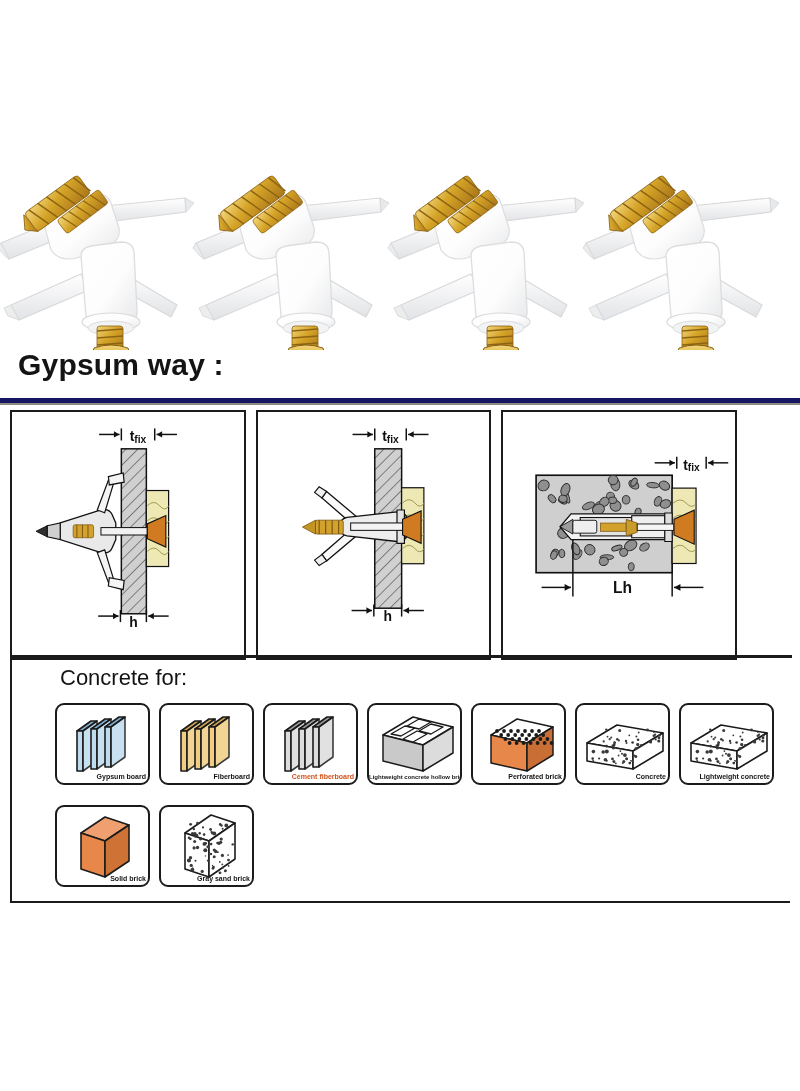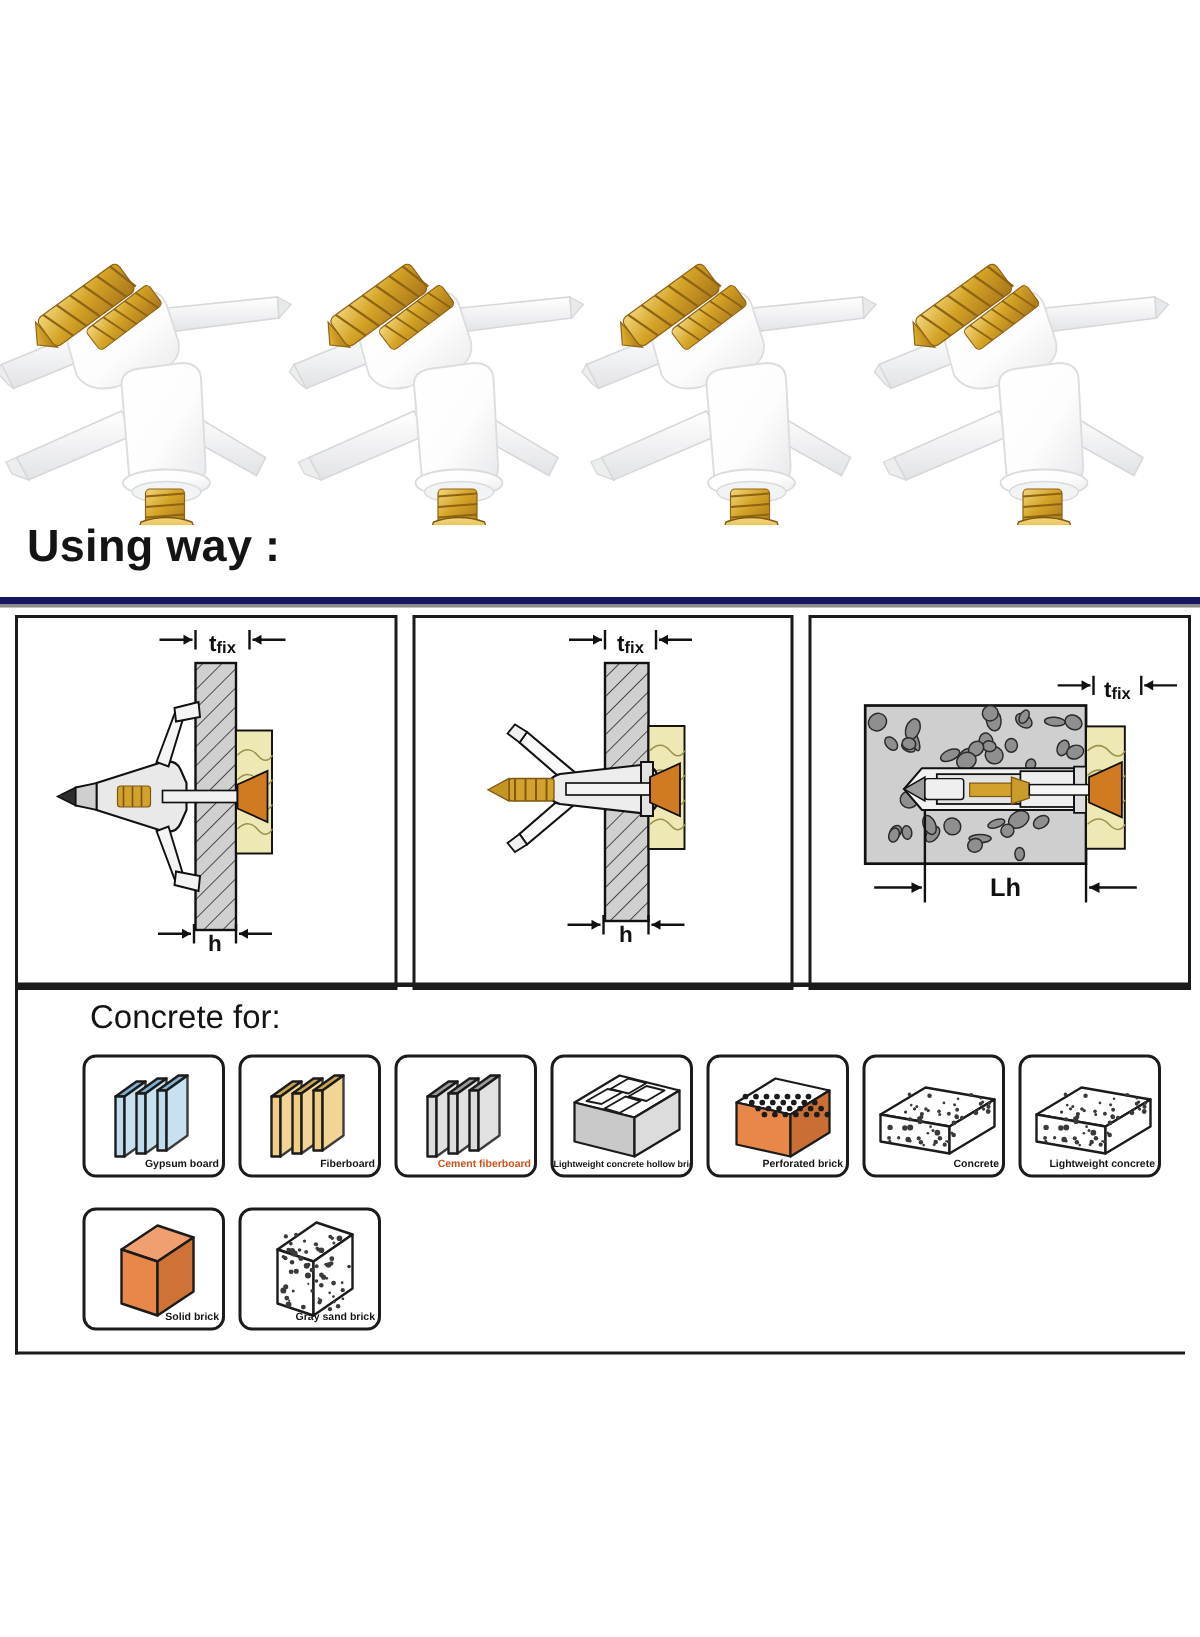--- a/index.html
+++ b/index.html
@@ -33,21 +33,21 @@
     width: 800px; height: 5px; background: #161663;
   }
   #navy-rule-shadow {
     position: absolute; left: 0; top: 403px;
     width: 800px; height: 2px; background: #8d8a82;
   }
 
   
   #diagram-row {
     position: absolute; left: 10px; top: 410px;
-    width: 784px; height: 250px;
+    width: 727px; height: 250px;
     display: flex; gap: 10px;
   }
   .diagram-panel {
     border: 2px solid #1b1b1b;
     background: #fff;
     flex: 1 1 0; position: relative; overflow: hidden;
   }
   .diagram-panel svg { display: block; width: 100%; height: 100%; }
 
   
@@ -416,21 +416,21 @@
             <path d="M102 278 L128 276"></path>
       <path d="M102 285 L128 283"></path>
     </g>
     <path d="M99 288 Q116 282 133 288 L141 312 Q116 320 91 312 Z" fill="url(#goldh)" stroke="#7e5712" stroke-width=".9"></path>
     <ellipse cx="116" cy="312" rx="25" ry="6" fill="#c99c2b" stroke="#7e5712" stroke-width=".8"></ellipse>
   </g>
 </svg>
     </div>
   </div>
 
-<div id="using-way-heading">Using way :</div>
+<div id="using-way-heading">Gypsum way :</div>
 <div id="navy-rule"></div>
 <div id="navy-rule-shadow"></div>
 
 <div id="diagram-row">
     <div class="diagram-panel">
 <svg viewBox="0 0 250 246" xmlns="http://www.w3.org/2000/svg">
   <defs>
           <pattern id="h1" width="9" height="9" patternTransform="rotate(45)" patternUnits="userSpaceOnUse">
       <rect width="9" height="9" fill="#d0d0d0"></rect>
       <line x1="0" y1="0" x2="0" y2="9" stroke="#3a3a3a" stroke-width="1.2"></line>

